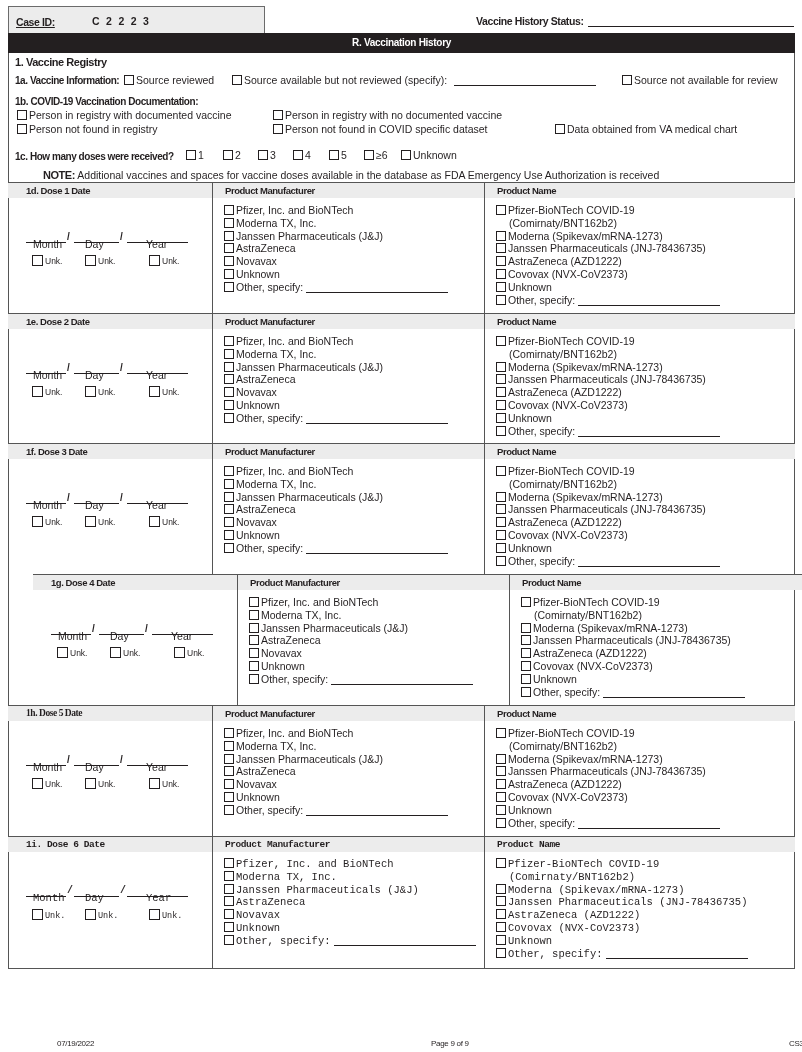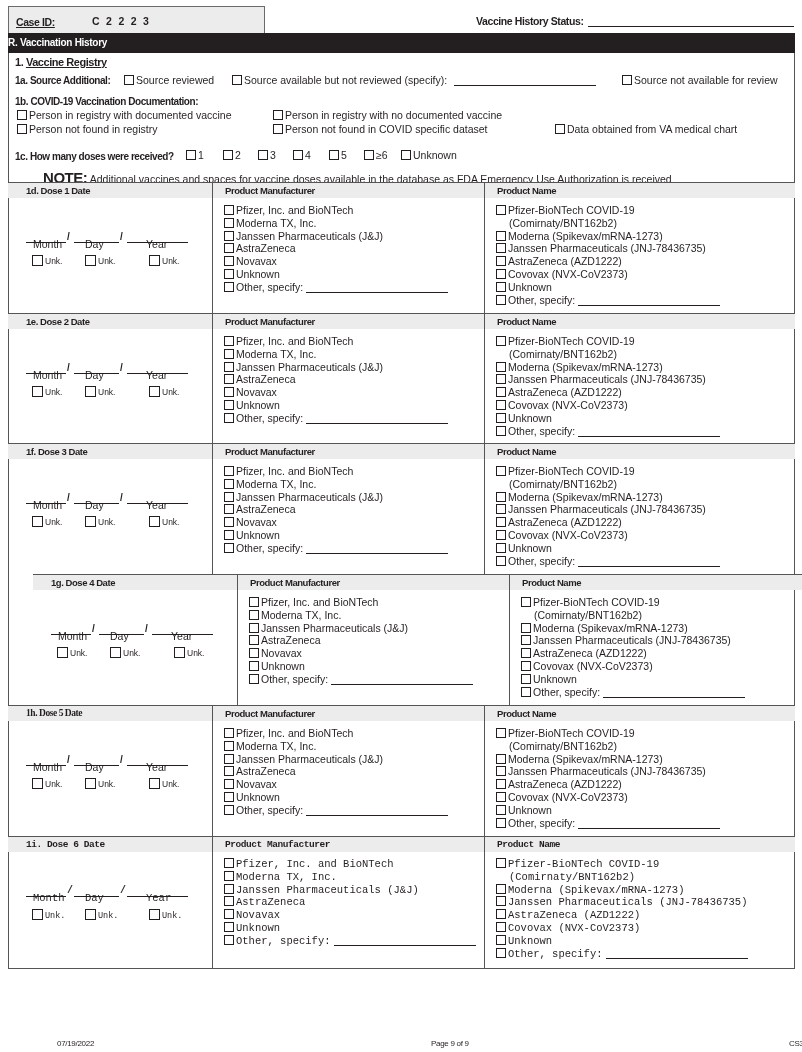--- a/index.html
+++ b/index.html
@@ -7,21 +7,21 @@
   body { position: relative; font-family: "Liberation Sans", sans-serif; color: #231f20; font-size: 10.5px; overflow: hidden; }
 
   
   .caseid-box { position: absolute; left: 8px; top: 6px; width: 257px; height: 28px; background: #ececec; border: 1.5px solid #6b6b6b; border-bottom: none; }
   .caseid-label { position: absolute; left: 7px; top: 9px; font-size: 10.5px; font-weight: bold; text-decoration: underline; color: #231f20; letter-spacing: -0.4px; }
   .caseid-value { position: absolute; left: 83px; top: 8px; font-size: 10.5px; font-weight: bold; letter-spacing: 6.5px; }
   .status { position: absolute; left: 476px; top: 15px; font-size: 10.5px; font-weight: bold; letter-spacing: -0.4px; }
   .status-line { position: absolute; left: 588px; top: 26px; width: 206px; border-bottom: 1px solid #231f20; }
 
   .frame { position: absolute; left: 8px; top: 33px; width: 787px; height: 936px; border: 1.5px solid #555; }
-  .bar { position: absolute; left: 8px; top: 33px; width: 787px; height: 20px; background: #231f20; color: #fff; text-align: left; font-weight: bold; font-size: 10px; line-height: 20px; letter-spacing: -0.3px; }
+  .bar { position: absolute; left: 8px; top: 33px; width: 787px; height: 20px; background: #231f20; color: #fff; text-align: center; font-weight: bold; font-size: 10px; line-height: 20px; letter-spacing: -0.3px; }
 
   .t { position: absolute; white-space: nowrap; }
   .b { font-weight: bold; letter-spacing: -0.45px; font-size: 10px; }
   .cb { display: inline-block; width: 10px; height: 10px; border: 1px solid #231f20; vertical-align: -1px; margin-right: 2px; background: #fff; }
   .opt { font-size: 10.5px; color: #231f20; }
   .uline { display: inline-block; border-bottom: 1px solid #231f20; vertical-align: -2px; }
 
   
   .row { position: absolute; left: 8px; width: 787px; border-top: 1.5px solid #555; }
   .row .hdr { position: absolute; left: 0; top: 0; width: 100%; height: 15px; background: #ececec; }
@@ -47,24 +47,24 @@
   <span class="caseid-value">C2223</span>
 </div>
 <span class="status">Vaccine History Status:</span>
 <span class="status-line"></span>
 
 <div class="frame"></div>
 <div class="bar">R. Vaccination History</div>
 
 <div class="t b" style="left:15px; top:56px; font-size:11px;">
   <span>1.</span>
-  <span style="text-decoration:underline;">Vaccine Registry</span>
-</div>
-
-<div class="t b" style="left:15px; top:75px;">1a. Source Additional:</div>
+  <span style="">Vaccine Registry</span>
+</div>
+
+<div class="t b" style="left:15px; top:75px;">1a. Vaccine Information:</div>
 <div class="t opt" style="left:124px; top:74px;">
   <span class="cb"></span><span>Source reviewed</span>
 </div>
 <div class="t opt" style="left:232px; top:74px;">
   <span class="cb"></span><span>Source available but not reviewed (specify):</span>
   <span class="uline" style="width:142px; margin-left:4px;"></span>
 </div>
 <div class="t opt" style="left:622px; top:74px;">
   <span class="cb"></span><span>Source not available for review</span>
 </div>
@@ -89,21 +89,21 @@
 <div class="t b" style="left:15px; top:151px;">1c. How many doses were received?</div>
 <div class="t opt" style="left:186px; top:149px;"><span class="cb"></span><span>1</span></div>
 <div class="t opt" style="left:223px; top:149px;"><span class="cb"></span><span>2</span></div>
 <div class="t opt" style="left:258px; top:149px;"><span class="cb"></span><span>3</span></div>
 <div class="t opt" style="left:293px; top:149px;"><span class="cb"></span><span>4</span></div>
 <div class="t opt" style="left:329px; top:149px;"><span class="cb"></span><span>5</span></div>
 <div class="t opt" style="left:364px; top:149px;"><span class="cb"></span><span>≥6</span></div>
 <div class="t opt" style="left:401px; top:149px;"><span class="cb"></span><span>Unknown</span></div>
 
 <div class="t" style="left:15px; top:169px; font-size:10.5px;">
-  <span class="b" style="font-size:15px;padding-left:28px;">NOTE:</span>
+  <span class="b" style="font-size:11px;padding-left:28px;">NOTE:</span>
   <span>Additional vaccines and spaces for vaccine doses available in the database as FDA Emergency Use Authorization is received</span>
 </div>
 
 <div id="dose-rows">
     <div class="row" style="top: 182px; height: 131px;">
       <div class="hdr"></div>
       <div class="vline" style="left:204px;height:131px;"></div>
       <div class="vline" style="left:476px;height:131px;"></div>
       <span class="hlabel" style="left:18px;">1d. Dose 1 Date</span>
       <span class="hlabel" style="left:217px;">Product Manufacturer</span>

